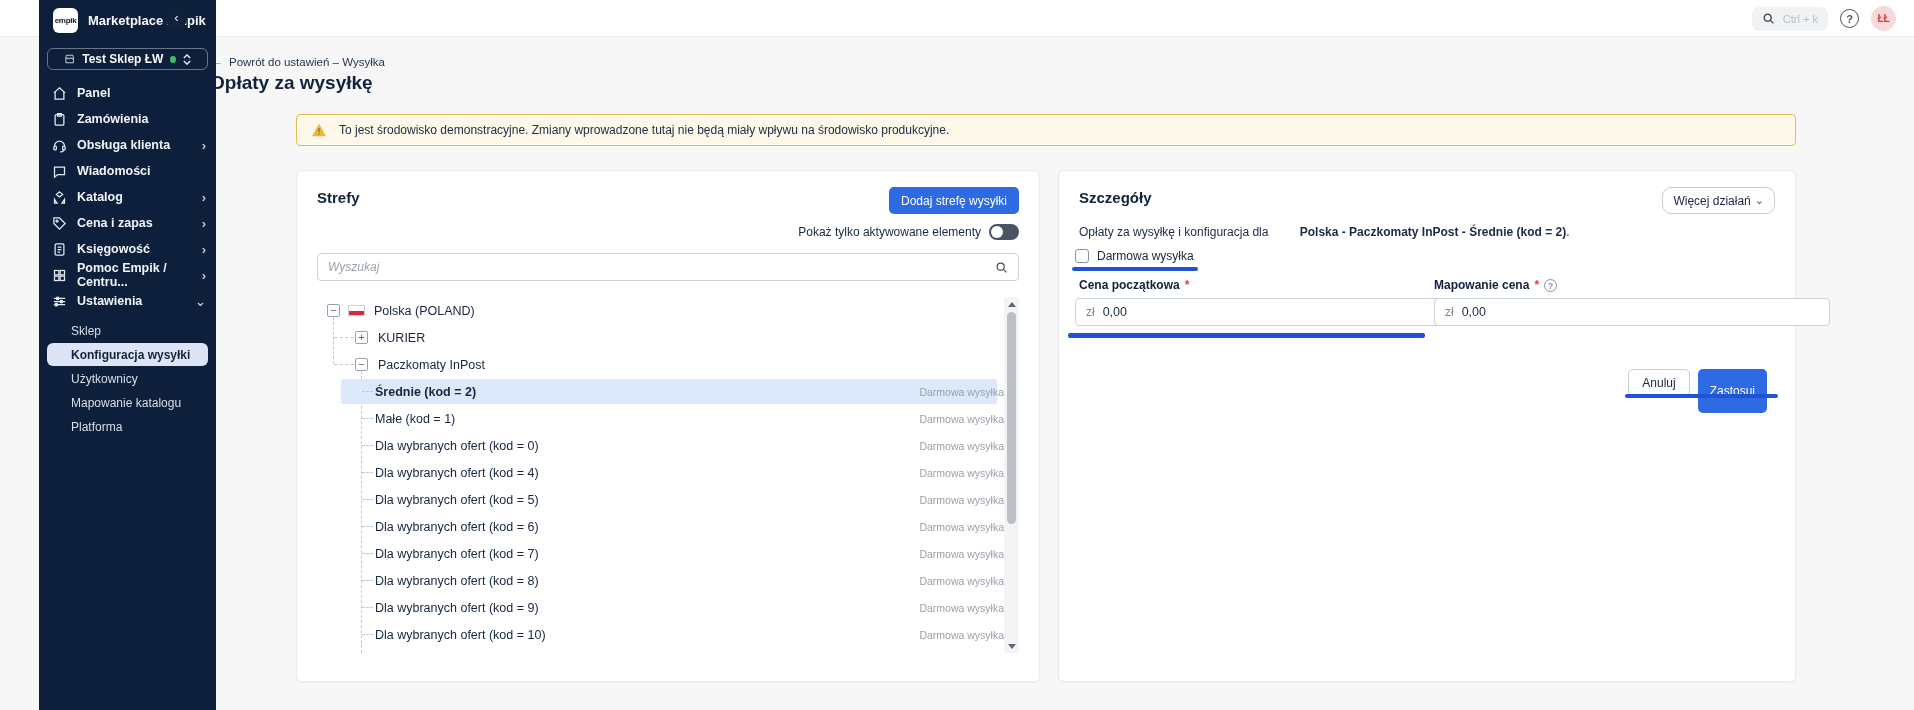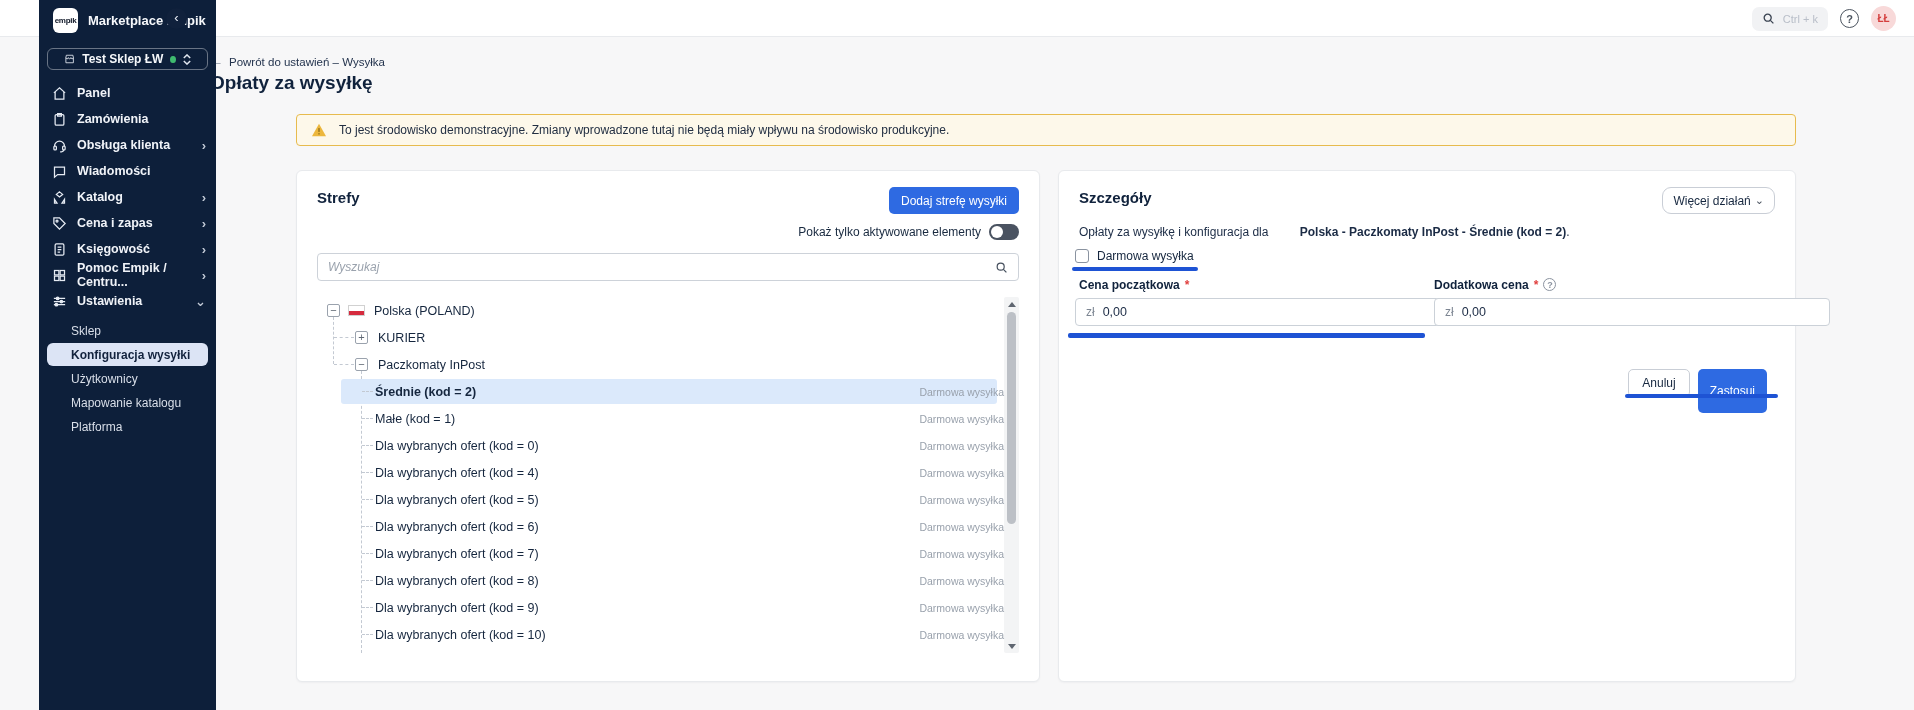--- a/index.html
+++ b/index.html
@@ -91,21 +91,21 @@
   .more-btn .chev { font-size:11px; color:#49525e; }
   .details-desc { position:absolute; left:20px; top:54px; font-size:12px; color:#1b2b45; }
   .details-desc b { font-weight:700;padding-left:28px; }
   .checkbox-row { position:absolute; left:16px; top:78px; display:flex; align-items:center; gap:8px; cursor:pointer; }
   .checkbox { width:14px; height:14px; border:1.4px solid #8a93a0; border-radius:3px; background:#fff; }
   .checkbox-label { font-size:12px; color:#15263e; }
   .annot { position:absolute; background:#1e53d4; border-radius:2px; }
   .annot.a1 { left:13px; top:96px; width:126px; height:4px; }
   .annot.a2 { left:9px; top:162px; width:357px; height:5px; }
   .annot.a3 { left:566px; top:223px; width:153px; height:4px; }
-  .field-label { position:absolute; top:107px; font-size:12px; font-weight:700; color:#10223c; display:flex; align-items:flex-start; gap:5px; }
+  .field-label { position:absolute; top:107px; font-size:12px; font-weight:700; color:#10223c; display:flex; align-items:flex-end; gap:5px; }
   .field-label .req { color:#e0403f; }
   .field-label.f1 { left:20px; }
   .field-label.f2 { left:375px; }
   .help-mini { width:13px; height:13px; border:1.2px solid #8b93a0; border-radius:50%; color:#8b93a0; font-size:9px; font-weight:700; display:flex; align-items:center; justify-content:center; }
   .price-input { position:absolute; top:127px; width:396px; height:28px; border:1px solid #cbd1d8; border-radius:4px; background:#fff; display:flex; align-items:center; padding:0 10px; gap:8px; }
   .price-input.p1 { left:16px; } .price-input.p2 { left:375px; }
   .price-prefix { font-size:12px; color:#7c8592; }
   .price-input input { border:none; outline:none; font-size:12.5px; color:#1b2b45; width:100%; font-family:inherit; background:transparent; }
   .details-actions { position:absolute; top:198px; right:28px; display:flex; gap:8px; }
   .btn-secondary { background:#fff; border:1px solid #c9ced6; border-radius:5px; font-size:12px; color:#16273f; height:28px; padding:0 13px; cursor:pointer; font-family:inherit; }
@@ -358,21 +358,21 @@
       <div class="checkbox-row">
         <div class="checkbox"></div>
         <span class="checkbox-label">Darmowa wysyłka</span>
       </div>
       <div class="annot a1"></div>
       <div class="field-label f1">
         <span>Cena początkowa</span>
           <span class="req">*</span>
       </div>
       <div class="field-label f2">
-        <span>Dodatkowa cena</span>
+        <span>Mapowanie cena</span>
           <span class="req">*</span>
         <span class="help-mini">?</span>
       </div>
       <div class="price-input p1">
         <span class="price-prefix">zł</span>
         <input type="text" value="0,00" style="">
       </div>
       <div class="price-input p2">
         <span class="price-prefix">zł</span>
         <input type="text" value="0,00" style="">

